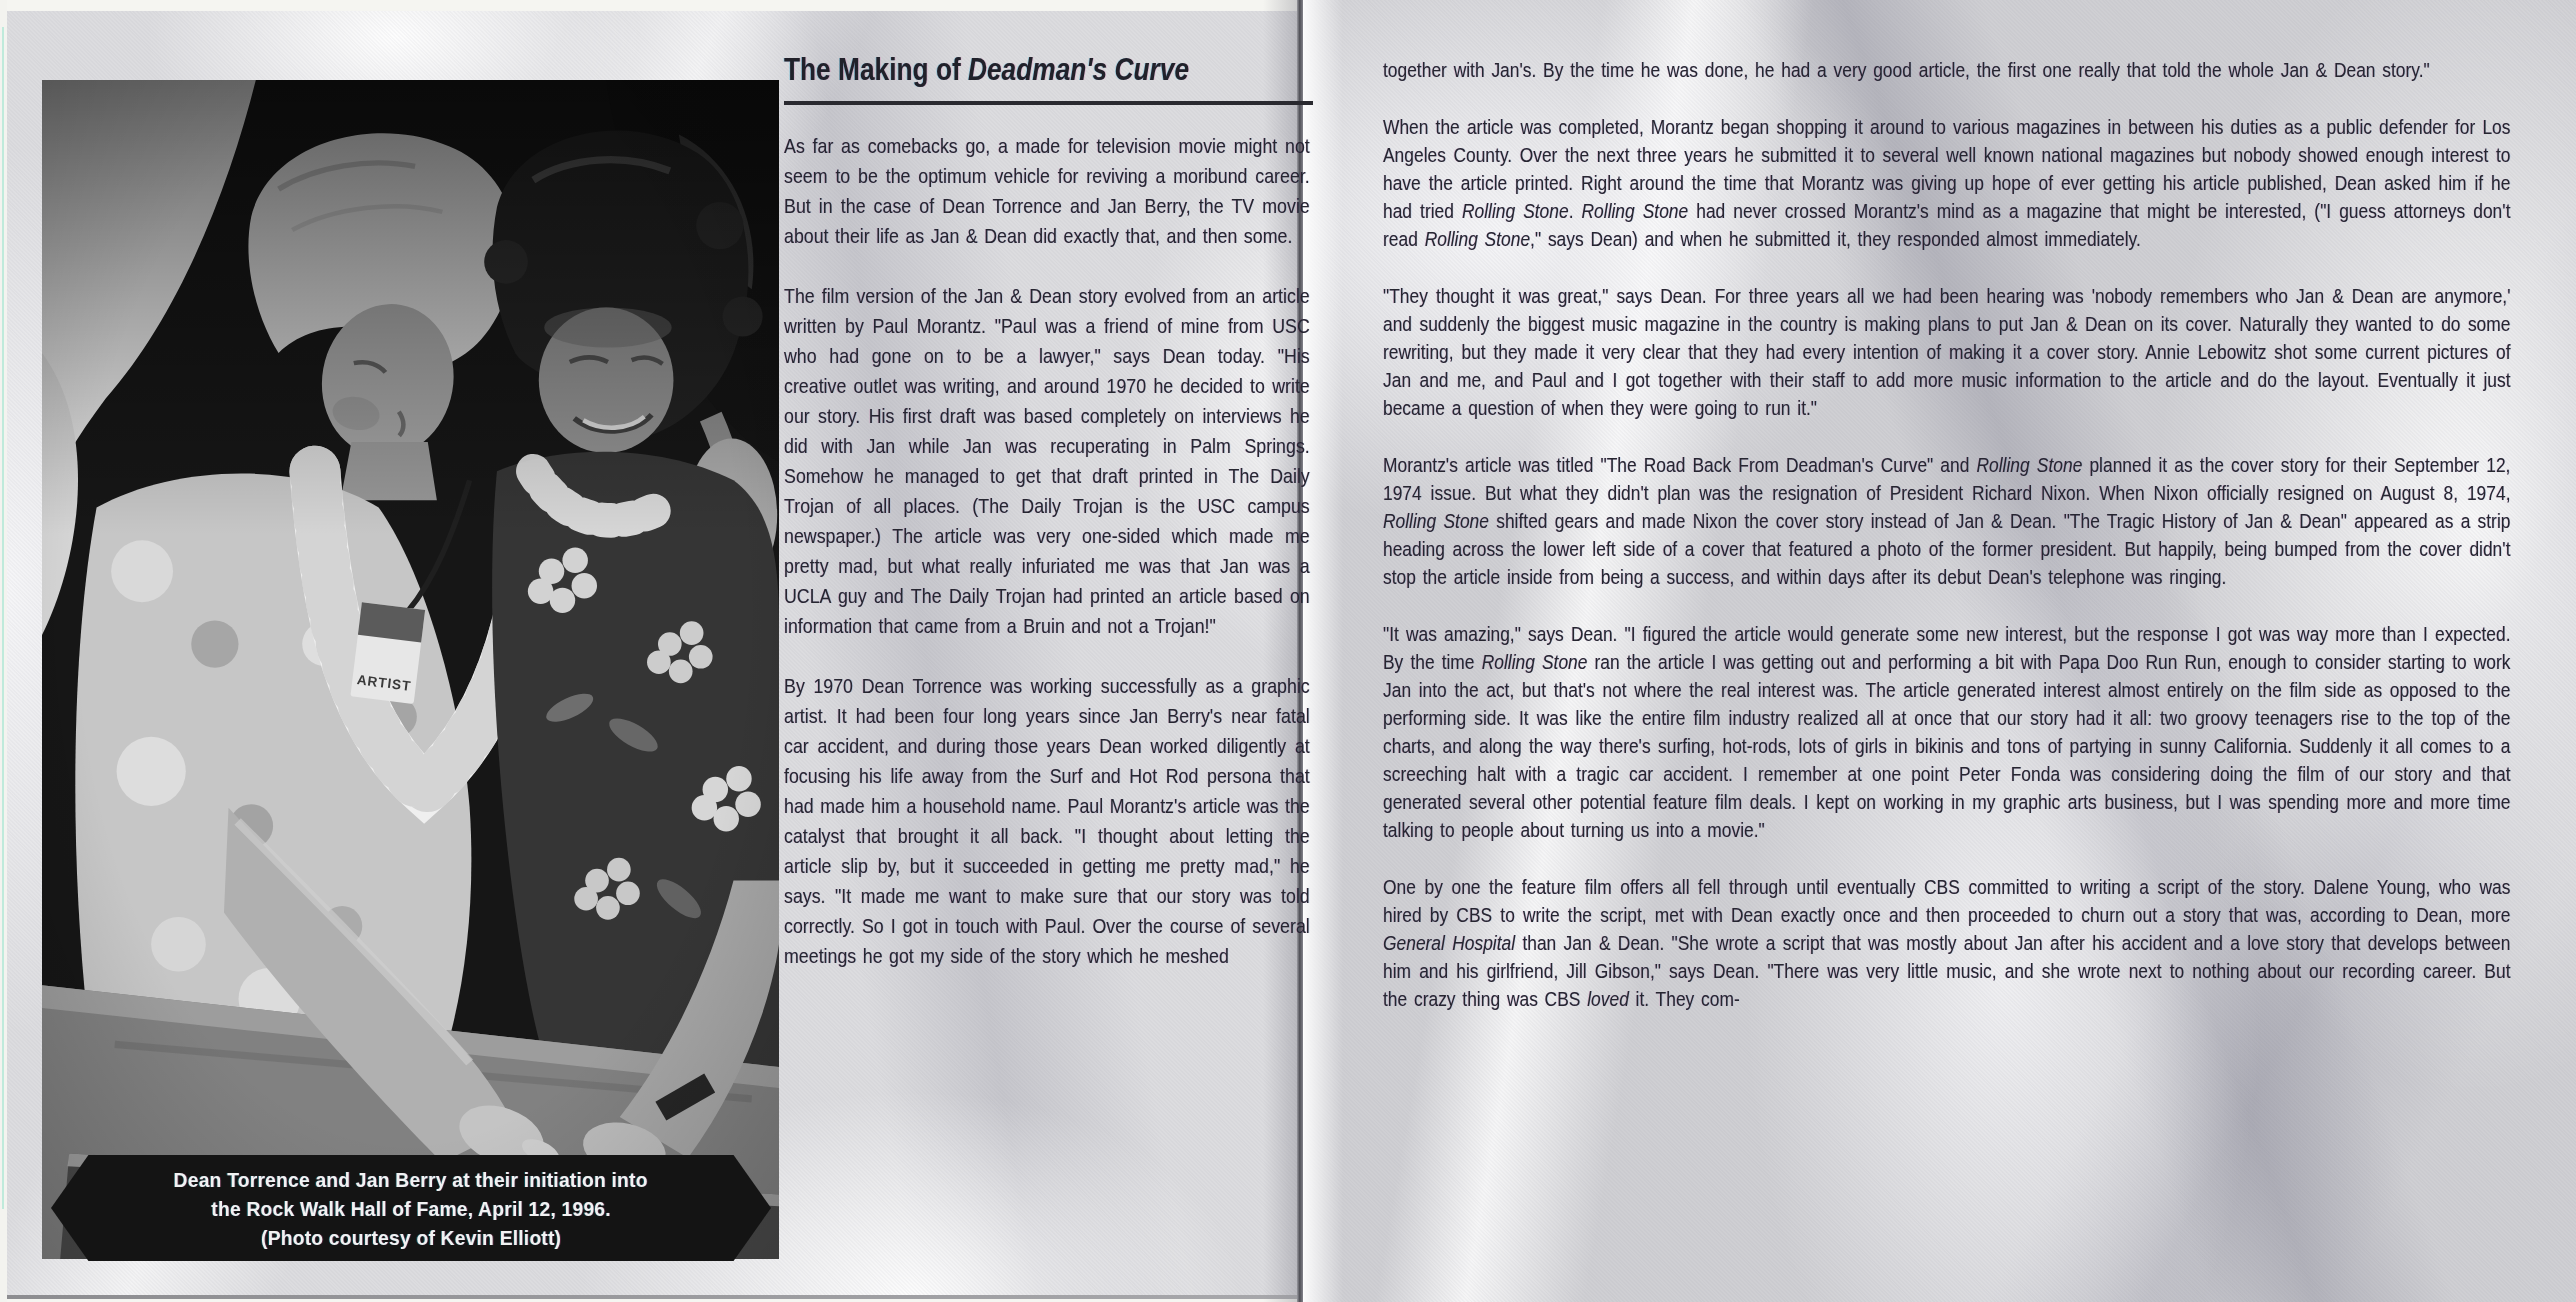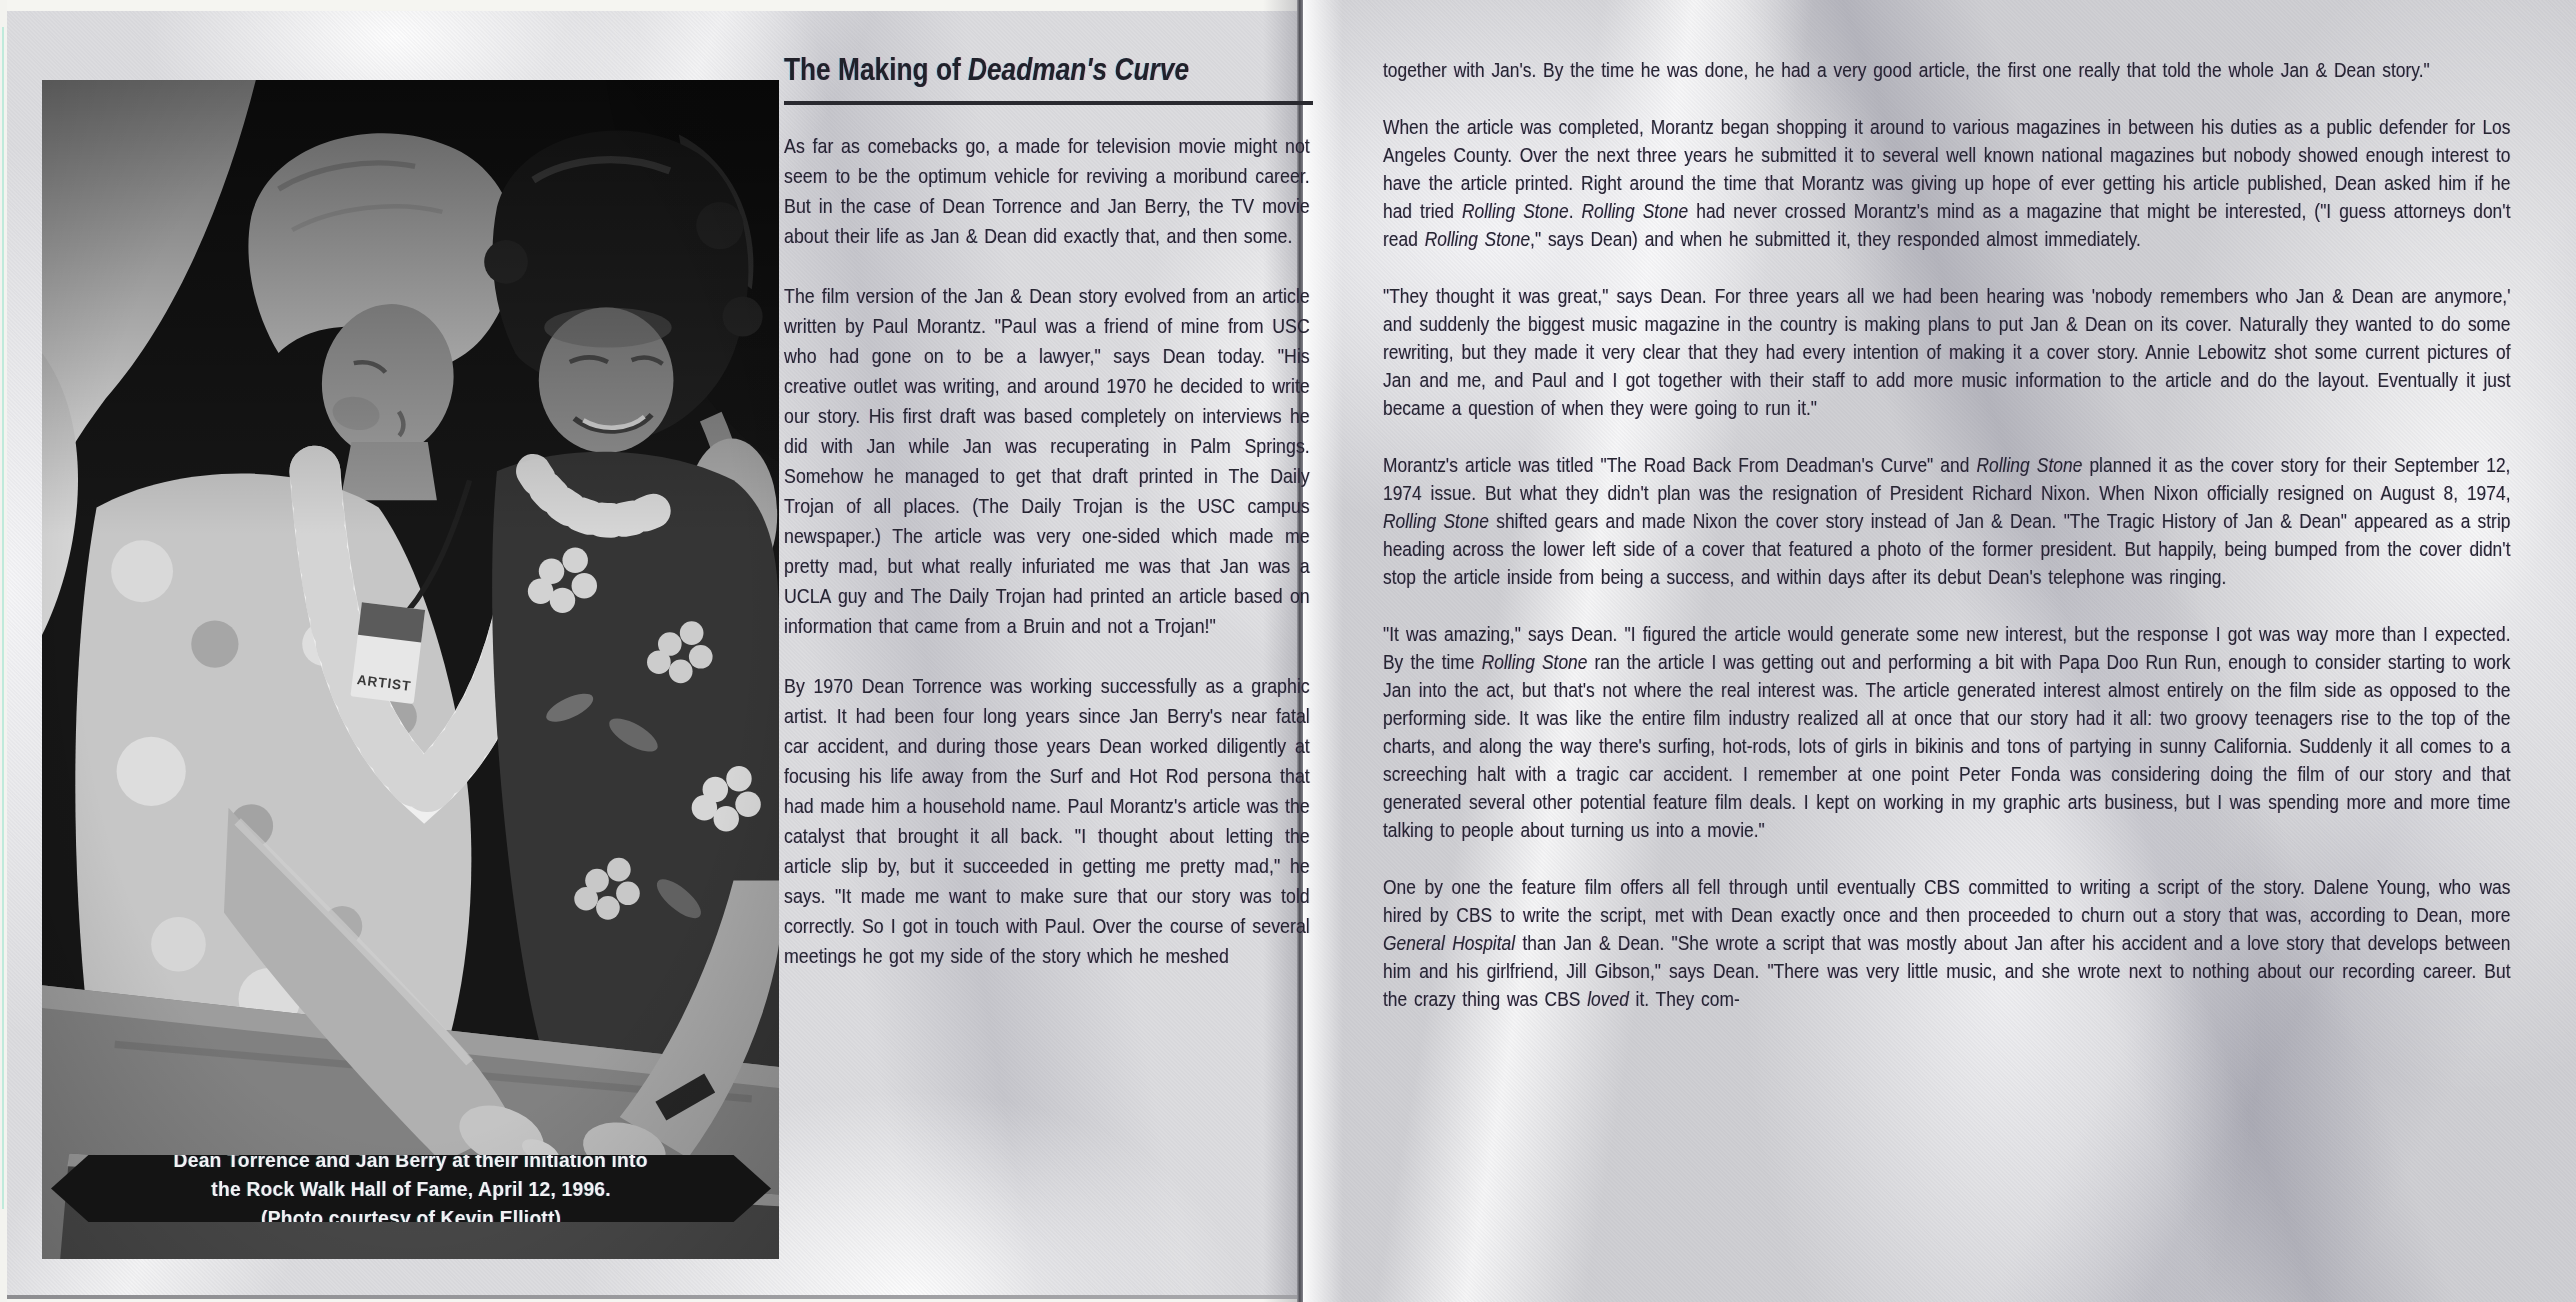--- a/index.html
+++ b/index.html
@@ -36,21 +36,21 @@
     background:linear-gradient(to right, rgba(255,255,255,.92), rgba(255,255,255,0));}
   .scan-left-strip{position:absolute;left:0;top:0;width:7.3px;height:1303px;background:#f3f3ef;}
   .scan-tint{position:absolute;left:1.8px;top:27px;width:2.7px;height:1182px;background:rgba(140,225,200,.5);}
   .page-bottom-edge{position:absolute;left:7.3px;top:1295px;width:1290px;height:3.6px;
     background:linear-gradient(to right,#6a6a70,#8e8e94);opacity:.75;}
 
   
   .photo{position:absolute;left:42px;top:80px;width:737px;height:1179px;background:#121212;}
   .photo svg{display:block;width:100%;height:100%;filter:blur(0.5px);}
 
-  .caption{position:absolute;left:51px;top:1155px;width:720px;height:67px;background:#141414;
+  .caption{position:absolute;left:51px;top:1155px;width:720px;height:106px;background:#141414;
     clip-path:polygon(0 50%,5.2% 0,94.8% 0,100% 50%,94.8% 100%,5.2% 100%);
     display:flex;flex-direction:column;justify-content:center;align-items:center;}
   .cap-line{color:#f2f2f2;font-weight:bold;font-size:21px;line-height:29px;white-space:nowrap;
     transform:scaleX(.92);letter-spacing:0.2px;
     text-shadow:-0.9px 0 rgba(0,200,230,.35), 0.9px 0 rgba(250,90,160,.28);}
 
   
   .mid-col{position:absolute;left:784px;top:51px;width:620px;transform:scaleX(.848);transform-origin:0 0;}
   .title{margin:0 0 42px 0;font-size:31px;font-weight:bold;color:#21212a;line-height:38px;
     text-shadow:-0.9px 0 rgba(0,160,210,.3), 0.9px 0 rgba(210,50,140,.22);}

